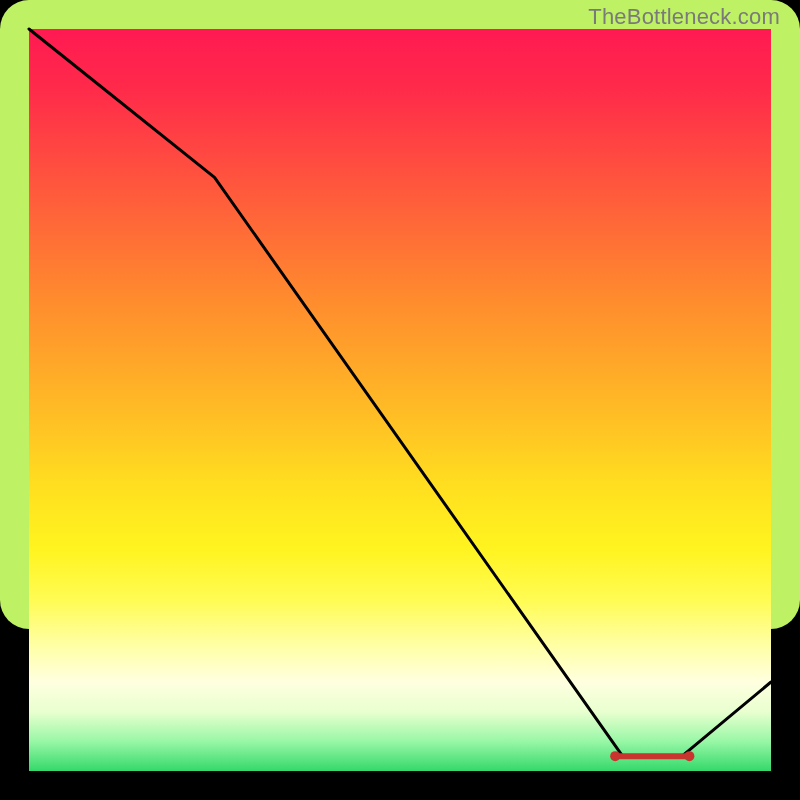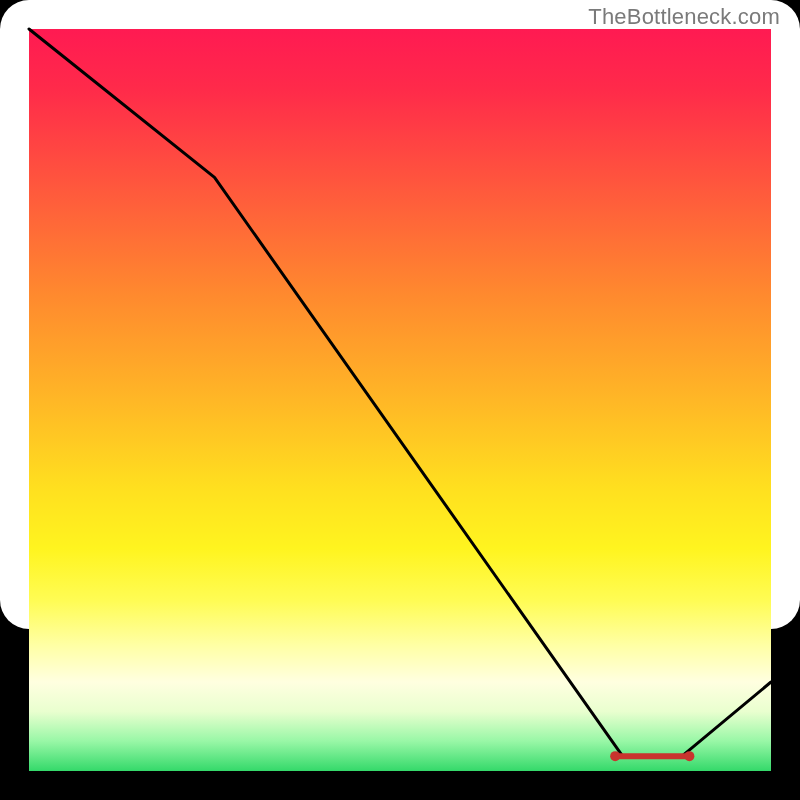--- a/index.html
+++ b/index.html
@@ -8,21 +8,21 @@
     width: 800px;
     height: 800px;
     background: #000;
     overflow: hidden;
     font-family: Arial, Helvetica, sans-serif;
   }
   .stage {
     position: relative;
     width: 800px;
     height: 629px;
-    background: #ffffff;
+    background: #bef264;
     border-radius: 29px;
   }
   .plot-area {
     position: absolute;
     left: 29px;
     top: 29px;
     width: 742px;
     height: 742px;
     
     background: linear-gradient(

